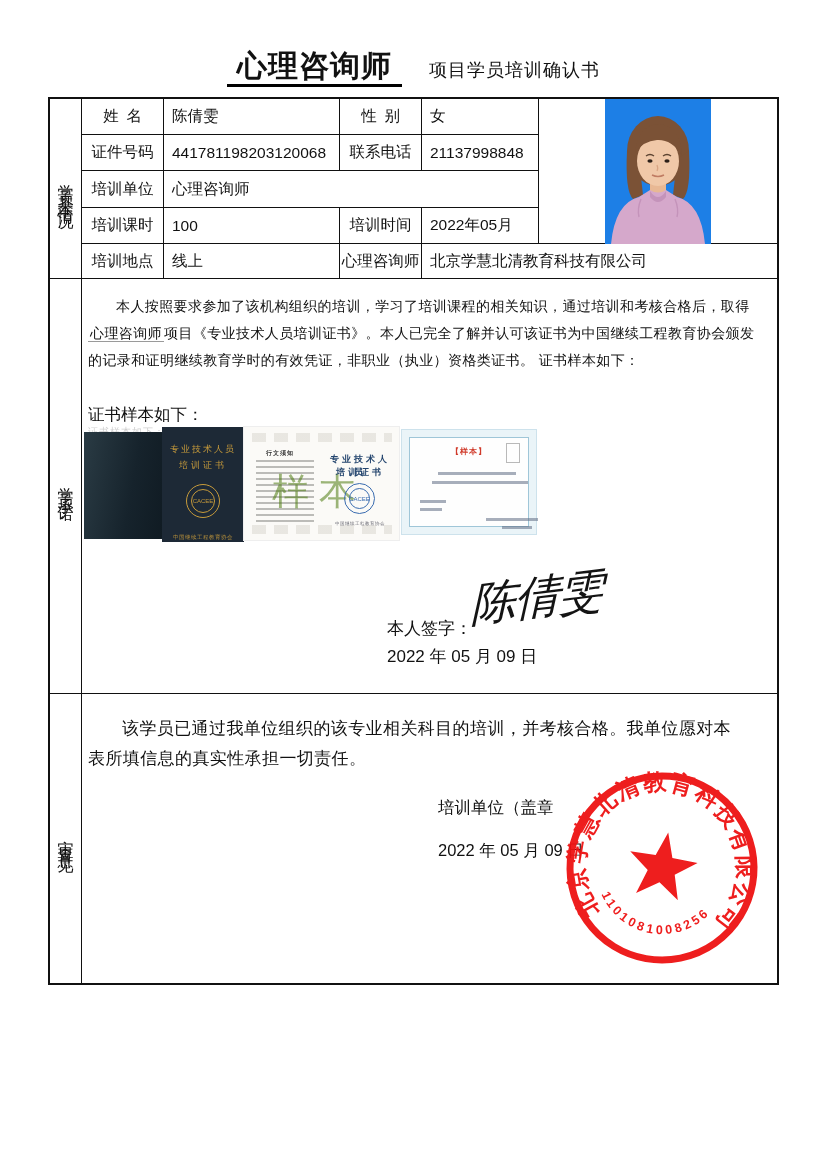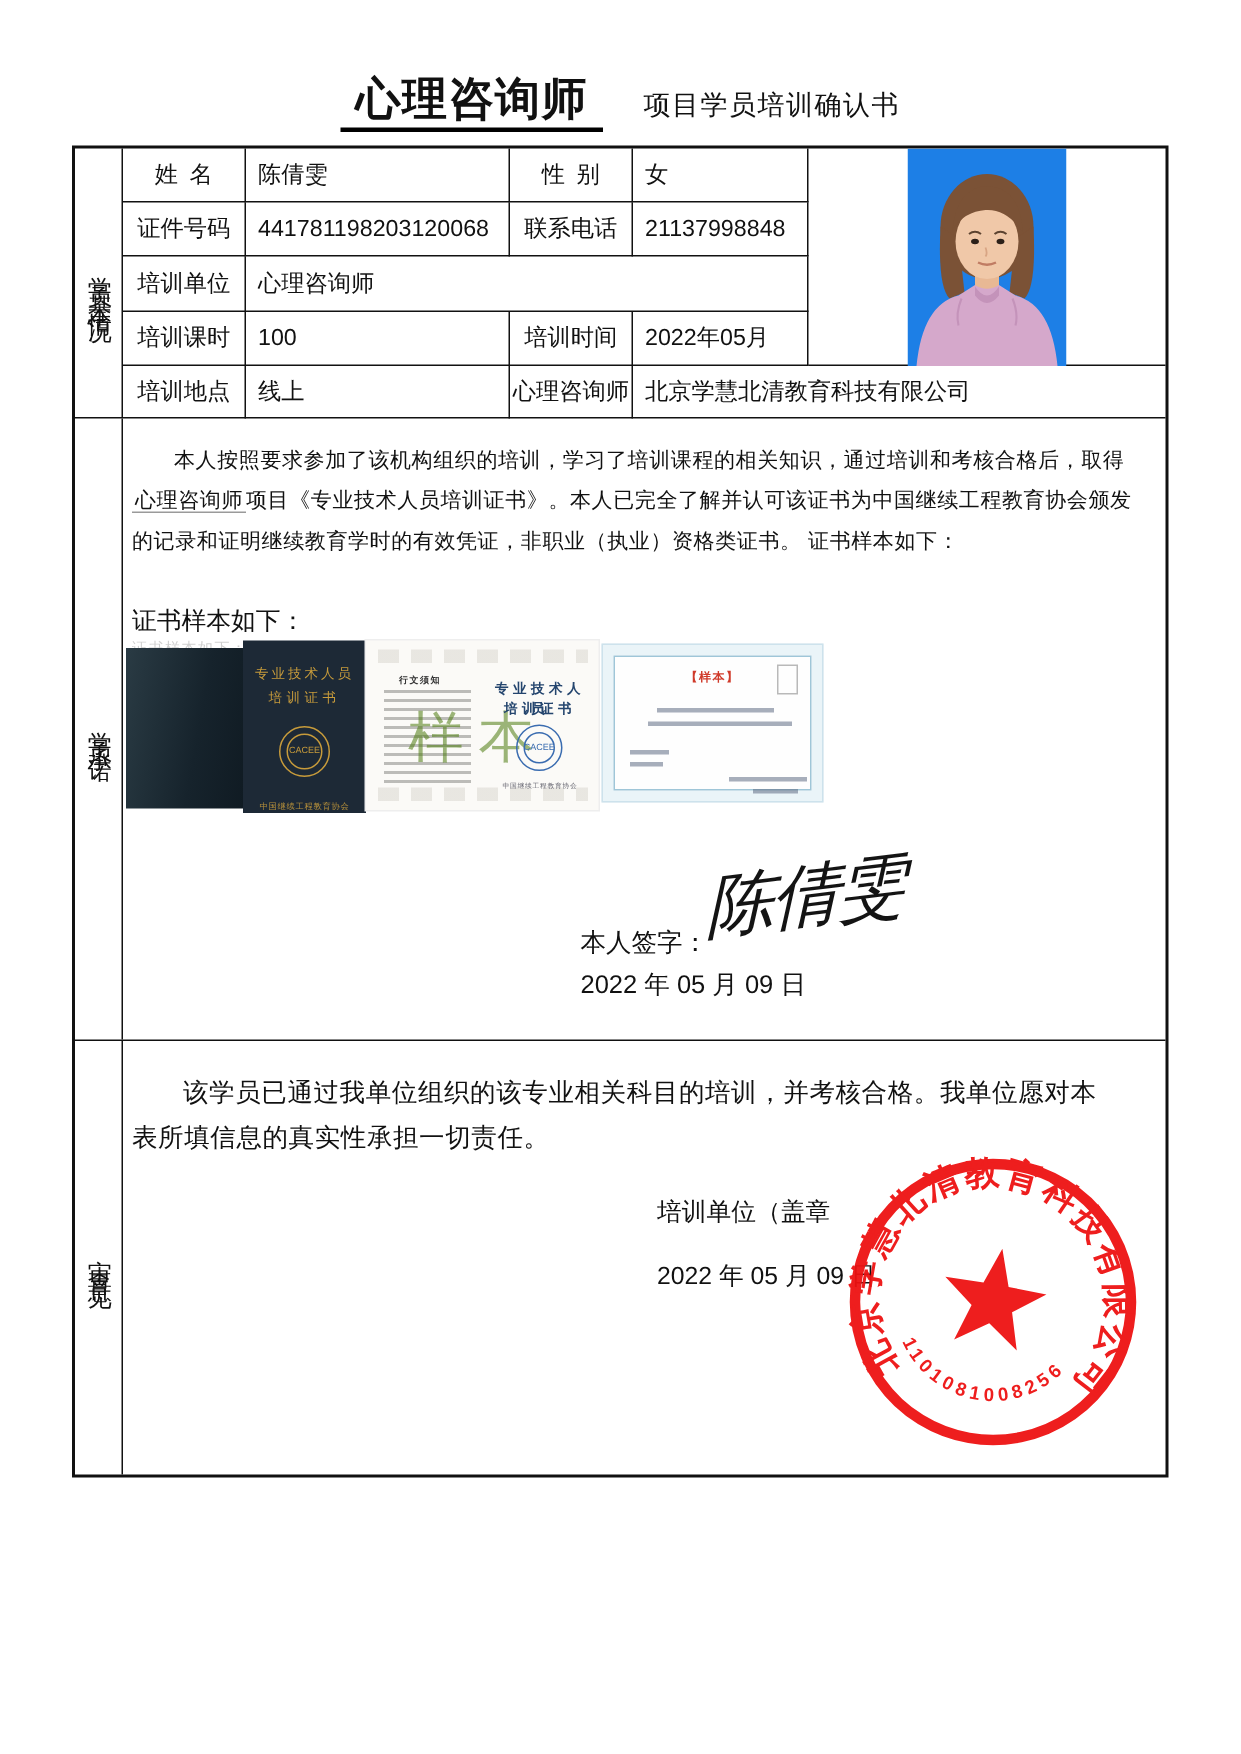--- a/index.html
+++ b/index.html
@@ -48,21 +48,21 @@
   .cert3 { left: 162px; top: 0; width: 155px; height: 113px; background: #fbfaf7; box-shadow: 0 0 0 1px #eee; }
   .cert3 .wm-band { position: absolute; left: 8px; width: 140px; height: 9px; background: repeating-linear-gradient(90deg, #e4e2dc 0 14px, transparent 14px 22px); opacity: 0.8; }
   .cert3 .notice-title { position: absolute; left: 22px; top: 22px; font-size: 6px; font-weight: bold; color: #333; letter-spacing: 1px; }
   .cert3 .tiny-lines { position: absolute; left: 12px; top: 33px; width: 58px; height: 62px; background: repeating-linear-gradient(#9a9a96 0 2px, transparent 2px 6px); opacity: 0.65; }
   .cert3 .c3t { position: absolute; left: 84px; top: 26px; width: 64px; text-align: center; color: #24456e; font-size: 9px; font-weight: bold; letter-spacing: 3px; font-family: "Liberation Serif", "DejaVu Serif", serif; }
   .cert3 .c3t2 { top: 39px; }
   .cert3 .bseal { position: absolute; left: 100px; top: 56px; width: 31px; height: 31px; border: 1.5px solid #3a6cb0; border-radius: 50%; display:flex; align-items:center; justify-content:center; }
   .cert3 .bseal-inner { width: 21px; height: 21px; border: 1px solid #3a6cb0; border-radius: 50%; display:flex; align-items:center; justify-content:center; color:#3a6cb0; font-size:6px; }
   .cert3 .c3org { position: absolute; left: 78px; top: 94px; width: 76px; text-align: center; color: #6a6a74; font-size: 4.5px; letter-spacing: 0.5px; }
   .cert3 .wm-sample { position: absolute; left: 28px; top: 40px; font-size: 37px; color: #4d7c0f; opacity: 0.55; letter-spacing: 10px; font-weight: normal; }
-  .cert4 { left: 319px; top: 2px; width: 148px; height: 106px; background: #eaf4f8; border: 1px solid #cde2ec; padding: 7px; }
+  .cert4 { left: 319px; top: 2px; width: 136px; height: 106px; background: #eaf4f8; border: 1px solid #cde2ec; padding: 7px; }
   .cert4 .inner { width: 100%; height: 100%; background: #fefefe; border: 1px solid #9fc6d8; position: relative; }
   .cert4 .tag { position: absolute; left: 50%; transform: translateX(-50%); top: 8px; color: #d03a2a; font-size: 8px; font-weight: bold; letter-spacing: 1px; }
   .cert4 .stampbox { position: absolute; right: 8px; top: 5px; width: 14px; height: 20px; border: 1px solid #b9b9b9; }
   .cert4 .l { position: absolute; height: 3px; background: #5f6b83; opacity: 0.55; }
   .cert4 .l1 { left: 28px; top: 34px; width: 78px; }
   .cert4 .l2 { left: 22px; top: 43px; width: 96px; }
   .cert4 .l3 { left: 10px; top: 62px; width: 26px; }
   .cert4 .l4 { left: 10px; top: 70px; width: 22px; }
   .cert4 .l5 { left: 76px; top: 80px; width: 52px; }
   .cert4 .l6 { left: 92px; top: 88px; width: 30px; }

